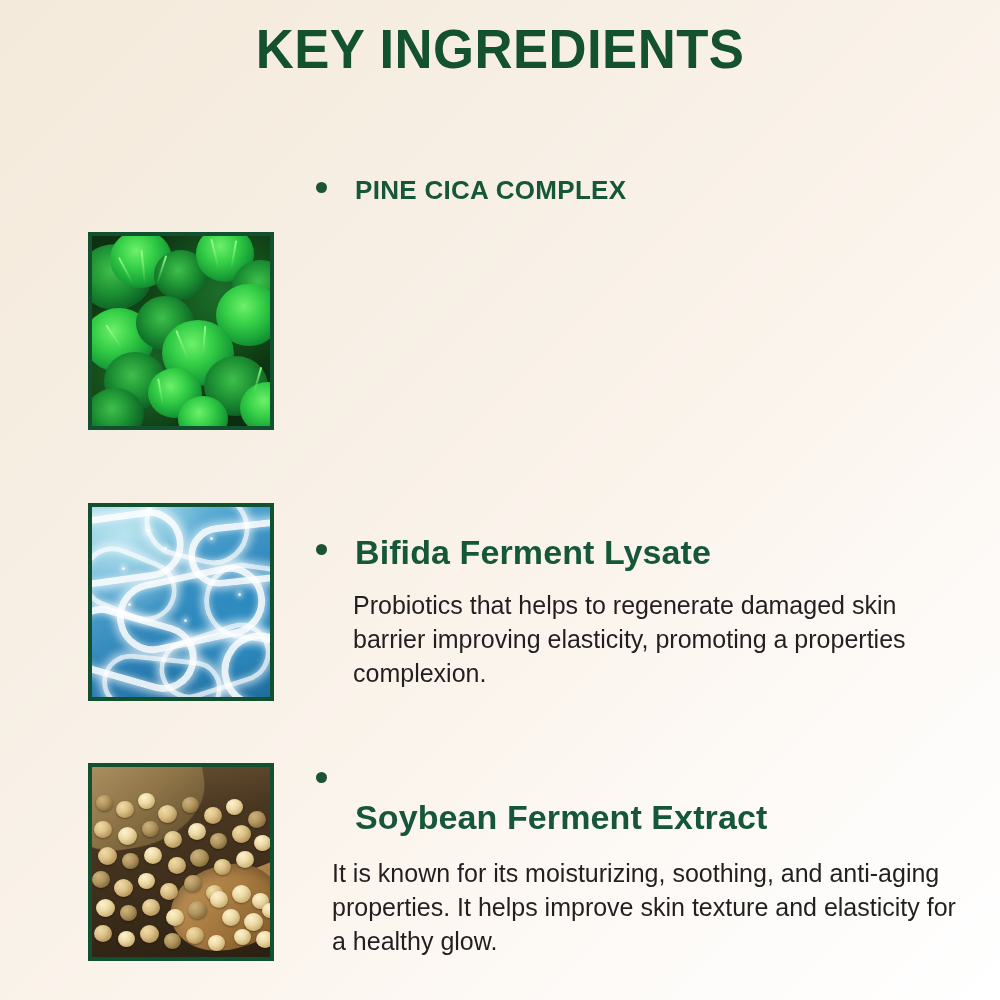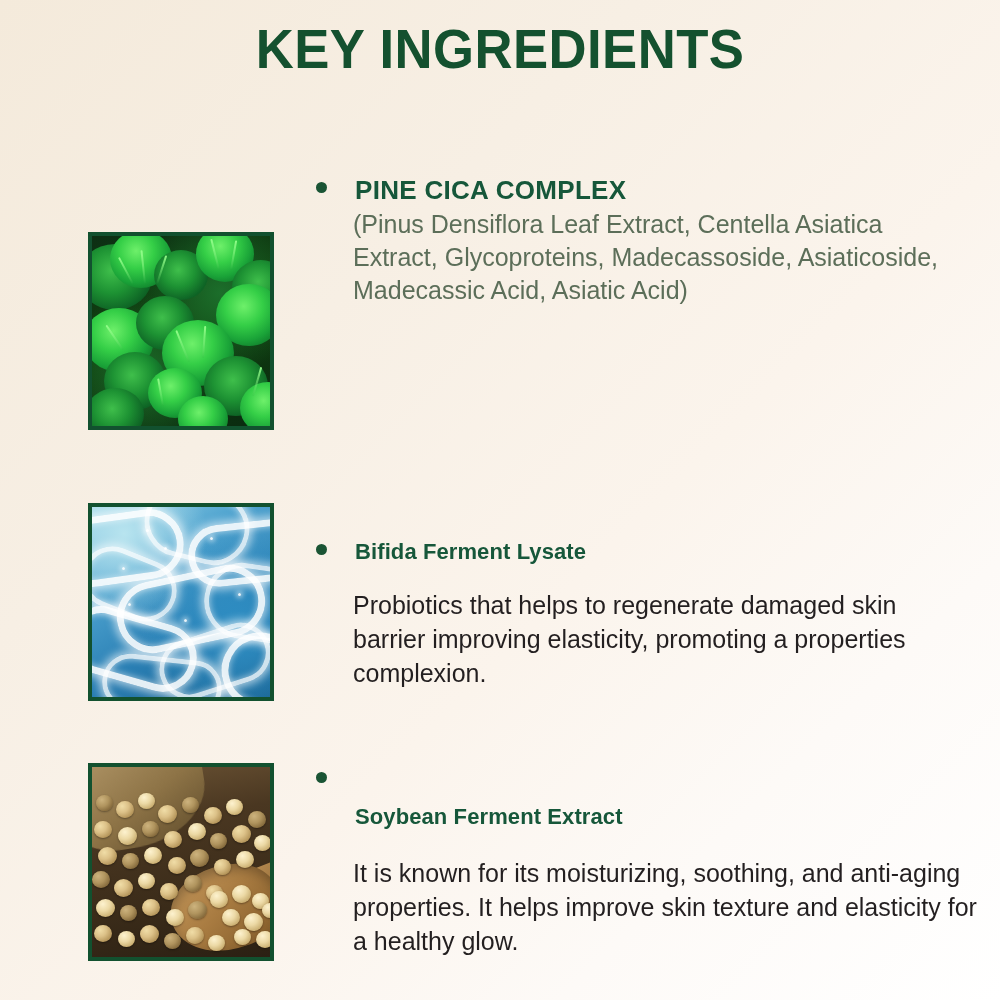--- a/index.html
+++ b/index.html
@@ -156,21 +156,21 @@
 
   
   .bullet {
     position: absolute;
     width: 11px; height: 11px;
     border-radius: 50%;
     background: #1a5434;
   }
   .txt { position: absolute; }
   .head {
-    font-size: 22px;
+    font-size: 34px;
     line-height: 32px;
     font-weight: 700;
     color: #16573a;
     letter-spacing: 0.1px;
   }
   .head.caps {
     font-size: 26px;
     letter-spacing: 0.3px;
   }
   .paren {
@@ -221,21 +221,20 @@
       <div class="needle" style="left:96px;  top:92px;  height:34px; transform:rotate(-22deg);"></div>
       <div class="needle" style="left:110px; top:90px;  height:32px; transform:rotate(4deg);"></div>
       <div class="needle" style="left:30px;  top:84px;  height:30px; transform:rotate(-34deg);"></div>
       <div class="needle" style="left:160px; top:130px; height:30px; transform:rotate(16deg);"></div>
       <div class="needle" style="left:70px;  top:142px; height:28px; transform:rotate(-10deg);"></div>
     </div>
   </div>
 
   <div class="bullet" style="left:316px; top:182px;"></div>
   <div class="txt head caps" style="left:355px; top:174px; width:600px;">PINE CICA COMPLEX</div>
-  <div class="txt paren" style="left:353px; top:208px; width:612px;">(Pinus Densiflora Leaf Extract, Centella Asiatica Extract, Glycoproteins, Madecassoside, Asiaticoside, Madecassic Acid, Asiatic Acid)</div>
 
   <div class="thumb" style="left:88px; top:503px;">
     <div class="inner">
       <div class="bif-bg"></div>
       <div class="fil" style="left:-34px; top:6px;   width:112px; height:56px; transform:rotate(-8deg);"></div>
       <div class="fil thin" style="left:52px;  top:-18px; width:96px;  height:62px; transform:rotate(14deg);"></div>
       <div class="fil" style="left:96px;  top:14px;  width:120px; height:48px; transform:rotate(-6deg);"></div>
       <div class="fil thin" style="left:-12px; top:46px;  width:88px;  height:52px; transform:rotate(22deg);"></div>
       <div class="fil" style="left:24px;  top:66px;  width:136px; height:58px; transform:rotate(-12deg);"></div>
       <div class="fil thin" style="left:112px; top:58px;  width:96px;  height:66px; transform:rotate(8deg);"></div>
@@ -311,15 +310,15 @@
       <div class="bean lt" style="left:130px; top:142px;width:18px; height:17px;"></div>
       <div class="bean lt" style="left:152px; top:146px;width:19px; height:18px;"></div>
       <div class="bean lt" style="left:170px; top:136px;width:16px; height:15px;"></div>
       <div class="bean lt" style="left:142px; top:162px;width:17px; height:16px;"></div>
       <div class="bean lt" style="left:164px; top:164px;width:18px; height:17px;"></div>
     </div>
   </div>
 
   <div class="bullet" style="left:316px; top:772px;"></div>
   <div class="txt head" style="left:355px; top:801px; width:600px;">Soybean Ferment Extract</div>
-  <div class="txt desc" style="left:353px; top:856px; width:625px;">It is known for its moisturizing, soothing, and anti-aging properties. It helps improve skin texture and elasticity for a healthy glow.</div>
+  <div class="txt desc" style="left:332px; top:856px; width:625px;">It is known for its moisturizing, soothing, and anti-aging properties. It helps improve skin texture and elasticity for a healthy glow.</div>
 
 </div>
 
 </body></html>

